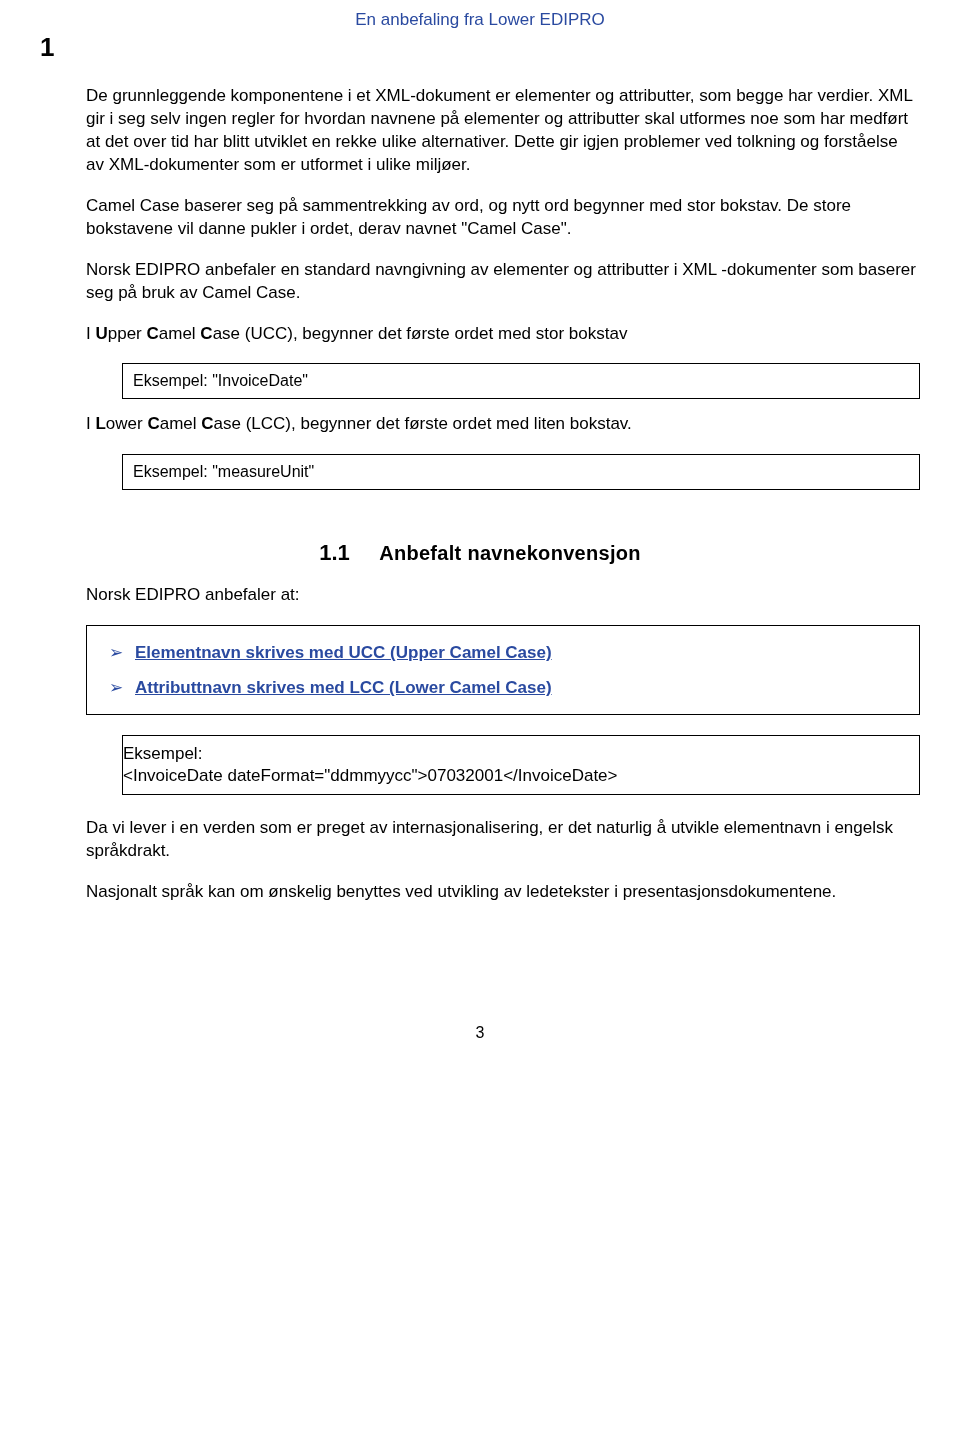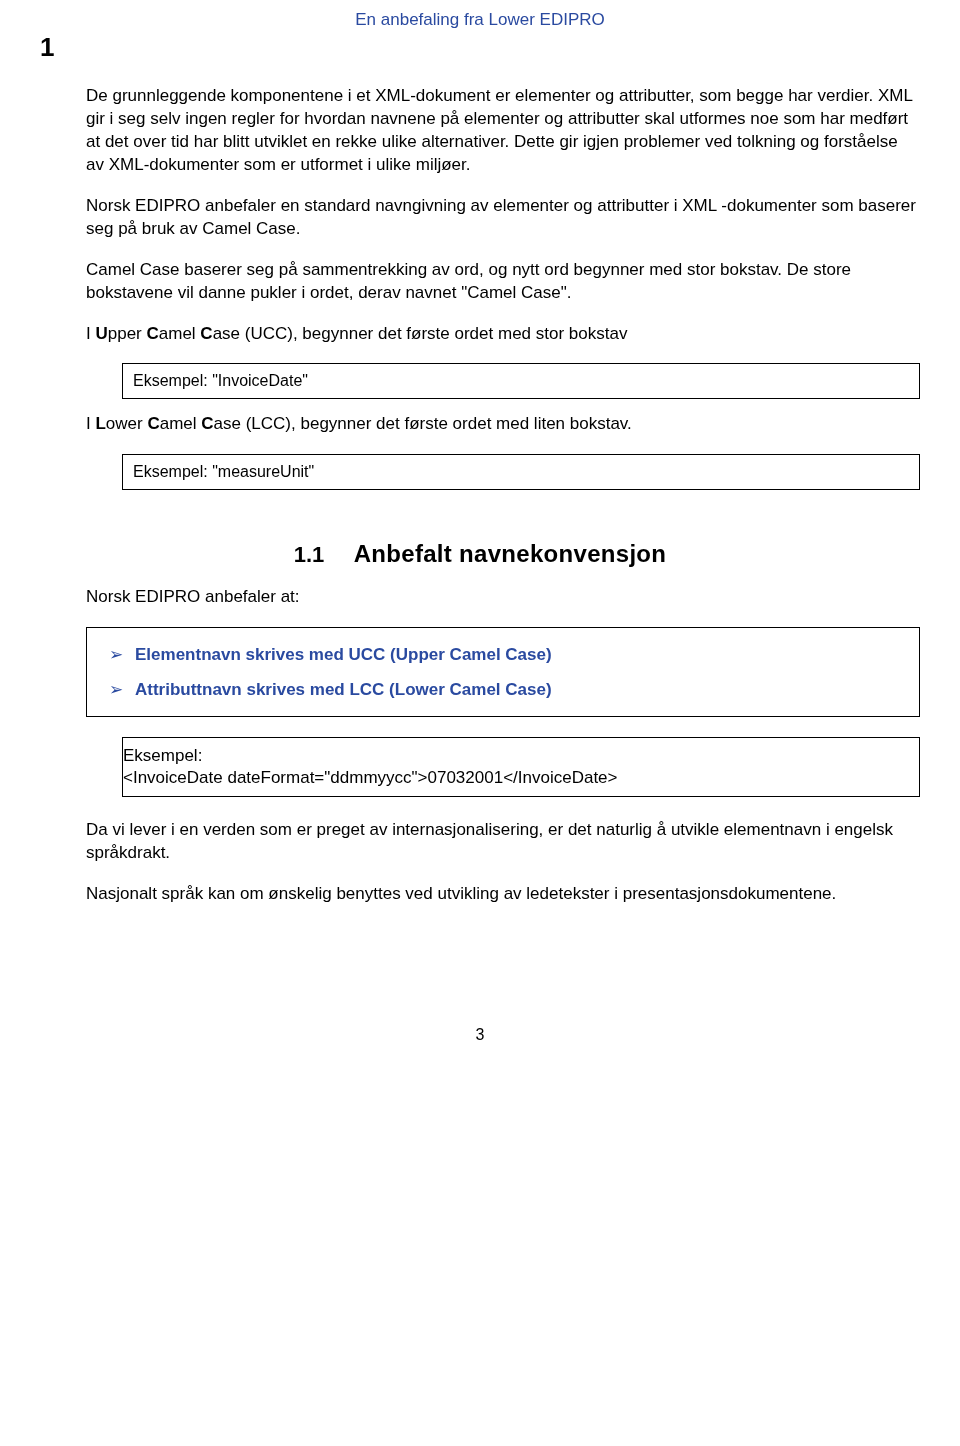--- a/index.html
+++ b/index.html
@@ -52,21 +52,21 @@
     margin-top: 50px;
     margin-bottom: 18px;
     justify-content: center;
   }
   .h2num {
     font-size: 22px;
     font-weight: bold;
     width: 60px;
   }
   .h2title {
-    font-size: 24px;
+    font-size: 20px;
     font-weight: bold;
     letter-spacing: 0.3px;
   }
   .body-indent {
     margin-left: 46px;
   }
   p {
     margin: 0 0 18px 0;
     line-height: 1.35;
   }
@@ -90,20 +90,21 @@
   .rec-arrow {
     color: #2a4aa0;
     width: 26px;
     font-size: 17px;
     flex-shrink: 0;
   }
   .rec-text {
     color: #2a4aa0;
     font-weight: bold;
     font-size: 17px;
+    text-decoration: underline;
   }
   .ex-box2 {
     border: 1px solid #000;
     padding: 8px 0;
     margin: 0 0 22px 36px;
     font-size: 17px;
   }
   .ex-label { }
   .ex-code { margin-top: 2px; }
   .page-num {
@@ -119,22 +120,22 @@
 <div class="page">
 
   <div class="hdr-top">En anbefaling fra Lower EDIPRO</div>
 
   <div class="h1row">
     <span class="h1num">1</span>
   </div>
 
   <div class="body-indent">
     <p>De grunnleggende komponentene i et XML-dokument er elementer og attributter, som begge har verdier. XML gir i seg selv ingen regler for hvordan navnene på elementer og attributter skal utformes noe som har medført at det over tid har blitt utviklet en rekke ulike alternativer. Dette gir igjen problemer ved tolkning og forståelse av XML-dokumenter som er utformet i ulike miljøer.</p>
+    <p>Camel Case baserer seg på sammentrekking av ord, og nytt ord begynner med stor bokstav. De store bokstavene vil danne pukler i ordet, derav navnet "Camel Case".</p>
     <p>Norsk EDIPRO anbefaler en standard navngivning av elementer og attributter i XML -dokumenter som baserer seg på bruk av Camel Case.</p>
-    <p>Camel Case baserer seg på sammentrekking av ord, og nytt ord begynner med stor bokstav. De store bokstavene vil danne pukler i ordet, derav navnet "Camel Case".</p>
     <p>
       <span>I </span><span class="bold">U</span><span>pper </span><span class="bold">C</span><span>amel </span><span class="bold">C</span><span>ase (UCC), begynner det første ordet med stor bokstav</span>
     </p>
 
     <div class="box">
       <span>Eksempel: "InvoiceDate"</span>
     </div>
 
     <p>
       <span>I </span><span class="bold">L</span><span>ower </span><span class="bold">C</span><span>amel </span><span class="bold">C</span><span>ase (LCC), begynner det første ordet med liten bokstav.</span>

